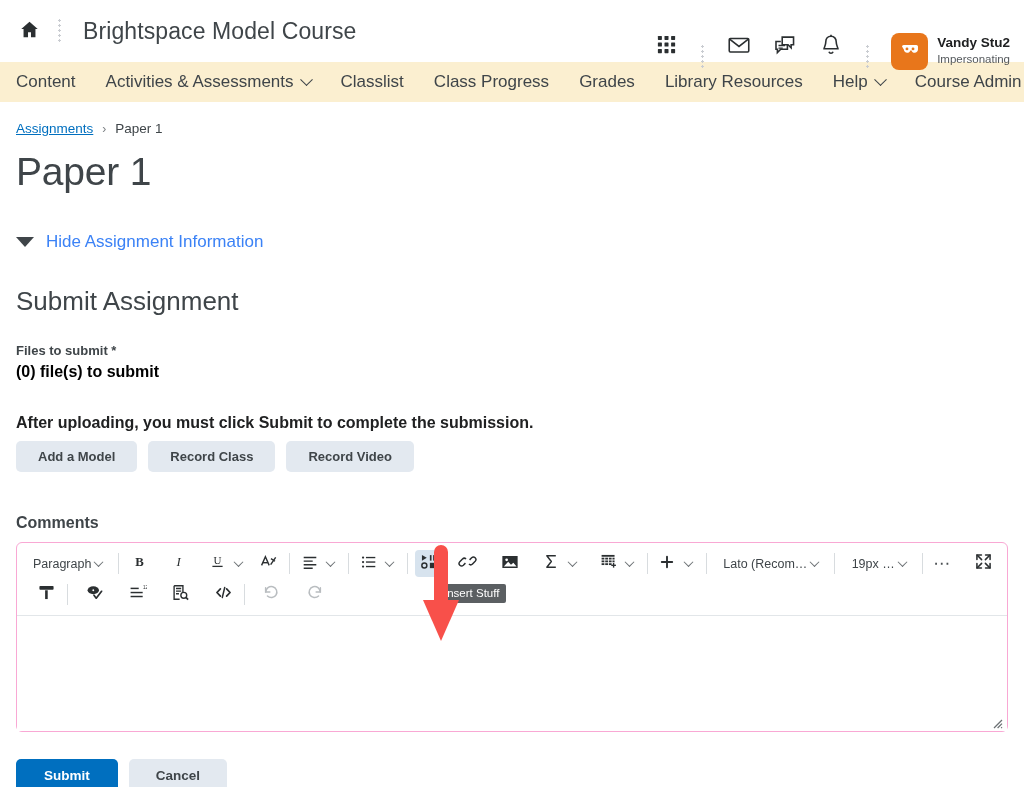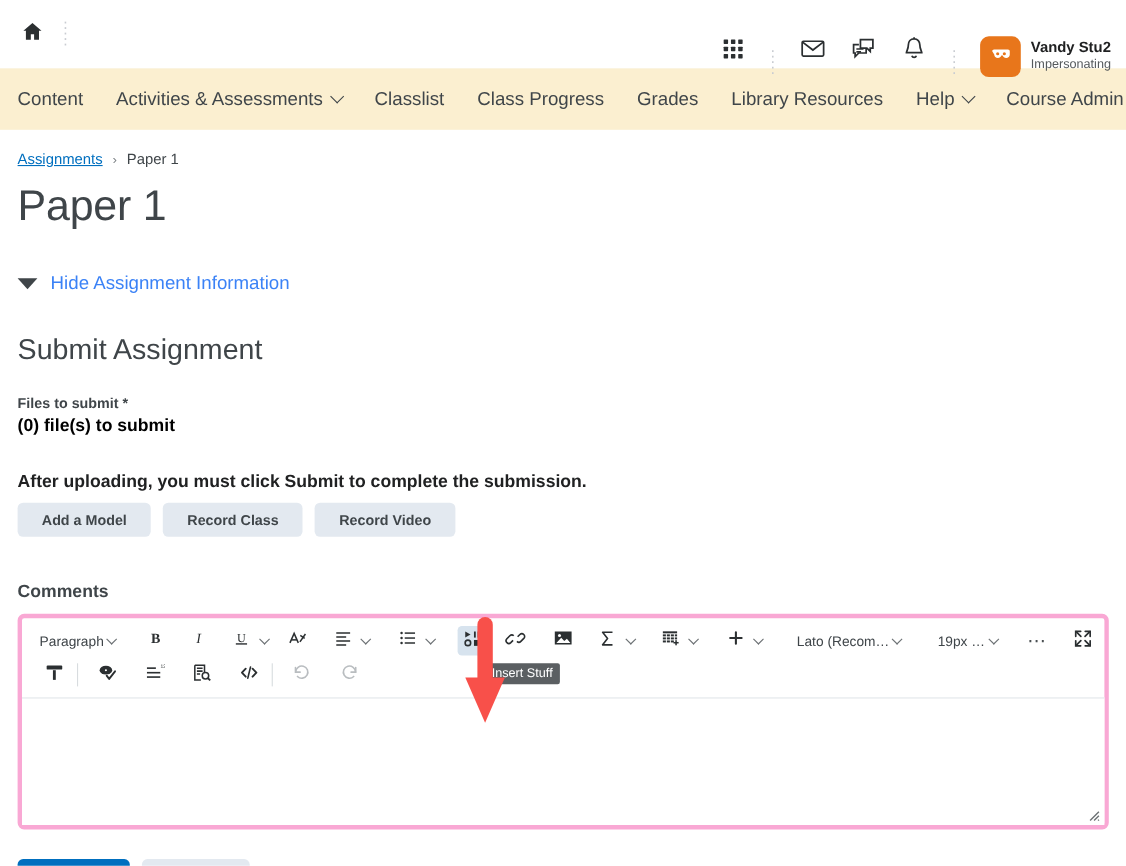--- a/index.html
+++ b/index.html
@@ -63,21 +63,21 @@
     background: #E8761B;
     display: flex; align-items: center; justify-content: center;
     flex: none;
   }
   .user-text { margin-left: 9px; line-height: 1.25; }
   .user-name { font-size: 13.5px; font-weight: bold; color: #202122; white-space: nowrap; }
   .user-sub { font-size: 11.5px; color: #55595c; white-space: nowrap; }
 
   
   .navbar {
-    height: 56px;
+    height: 40px;
     background: #FBEFD0;
     display: flex;
     align-items: center;
     padding: 0 16px;
   }
   .nav-item {
     display: flex; align-items: center;
     font-size: 17px;
     color: #3f4549;
     padding: 0 10px;
@@ -178,21 +178,21 @@
     margin-top: 42px;
     font-size: 16px;
     font-weight: bold;
     color: #3f4549;
   }
 
   
   .editor {
     margin-top: 10px;
     width: 992px;
-    border: 4px solid #f9a8d4;
+    border: 1px solid #f9a8d4;
     border-radius: 6px;
     background: #fff;
     position: relative;
   }
   .tb-row {
     display: flex;
     align-items: center;
     height: 31px;
     padding: 0 6px;
   }
@@ -309,20 +309,21 @@
   <div class="home-btn">
     <span>
       <svg width="21" height="21" viewBox="0 0 24 24" fill="#2b2f31">
         <path d="M12 3.2 2.6 11.3h2.6v9.5h5.1v-5.8h3.4v5.8h5.1v-9.5h2.6z"></path>
       </svg>
     </span>
   </div>
 
   <div class="vdots"></div>
 
+  <div class="course-title">Brightspace Model Course</div>
 
   <div class="topbar-right">
 
     <div class="icon-btn">
       <span>
         <svg width="23" height="23" viewBox="0 0 24 24" fill="#2b2f31">
           <rect x="3" y="3" width="4.2" height="4.2" rx=".6"></rect>
           <rect x="9.9" y="3" width="4.2" height="4.2" rx=".6"></rect>
           <rect x="16.8" y="3" width="4.2" height="4.2" rx=".6"></rect>
           <rect x="3" y="9.9" width="4.2" height="4.2" rx=".6"></rect>

